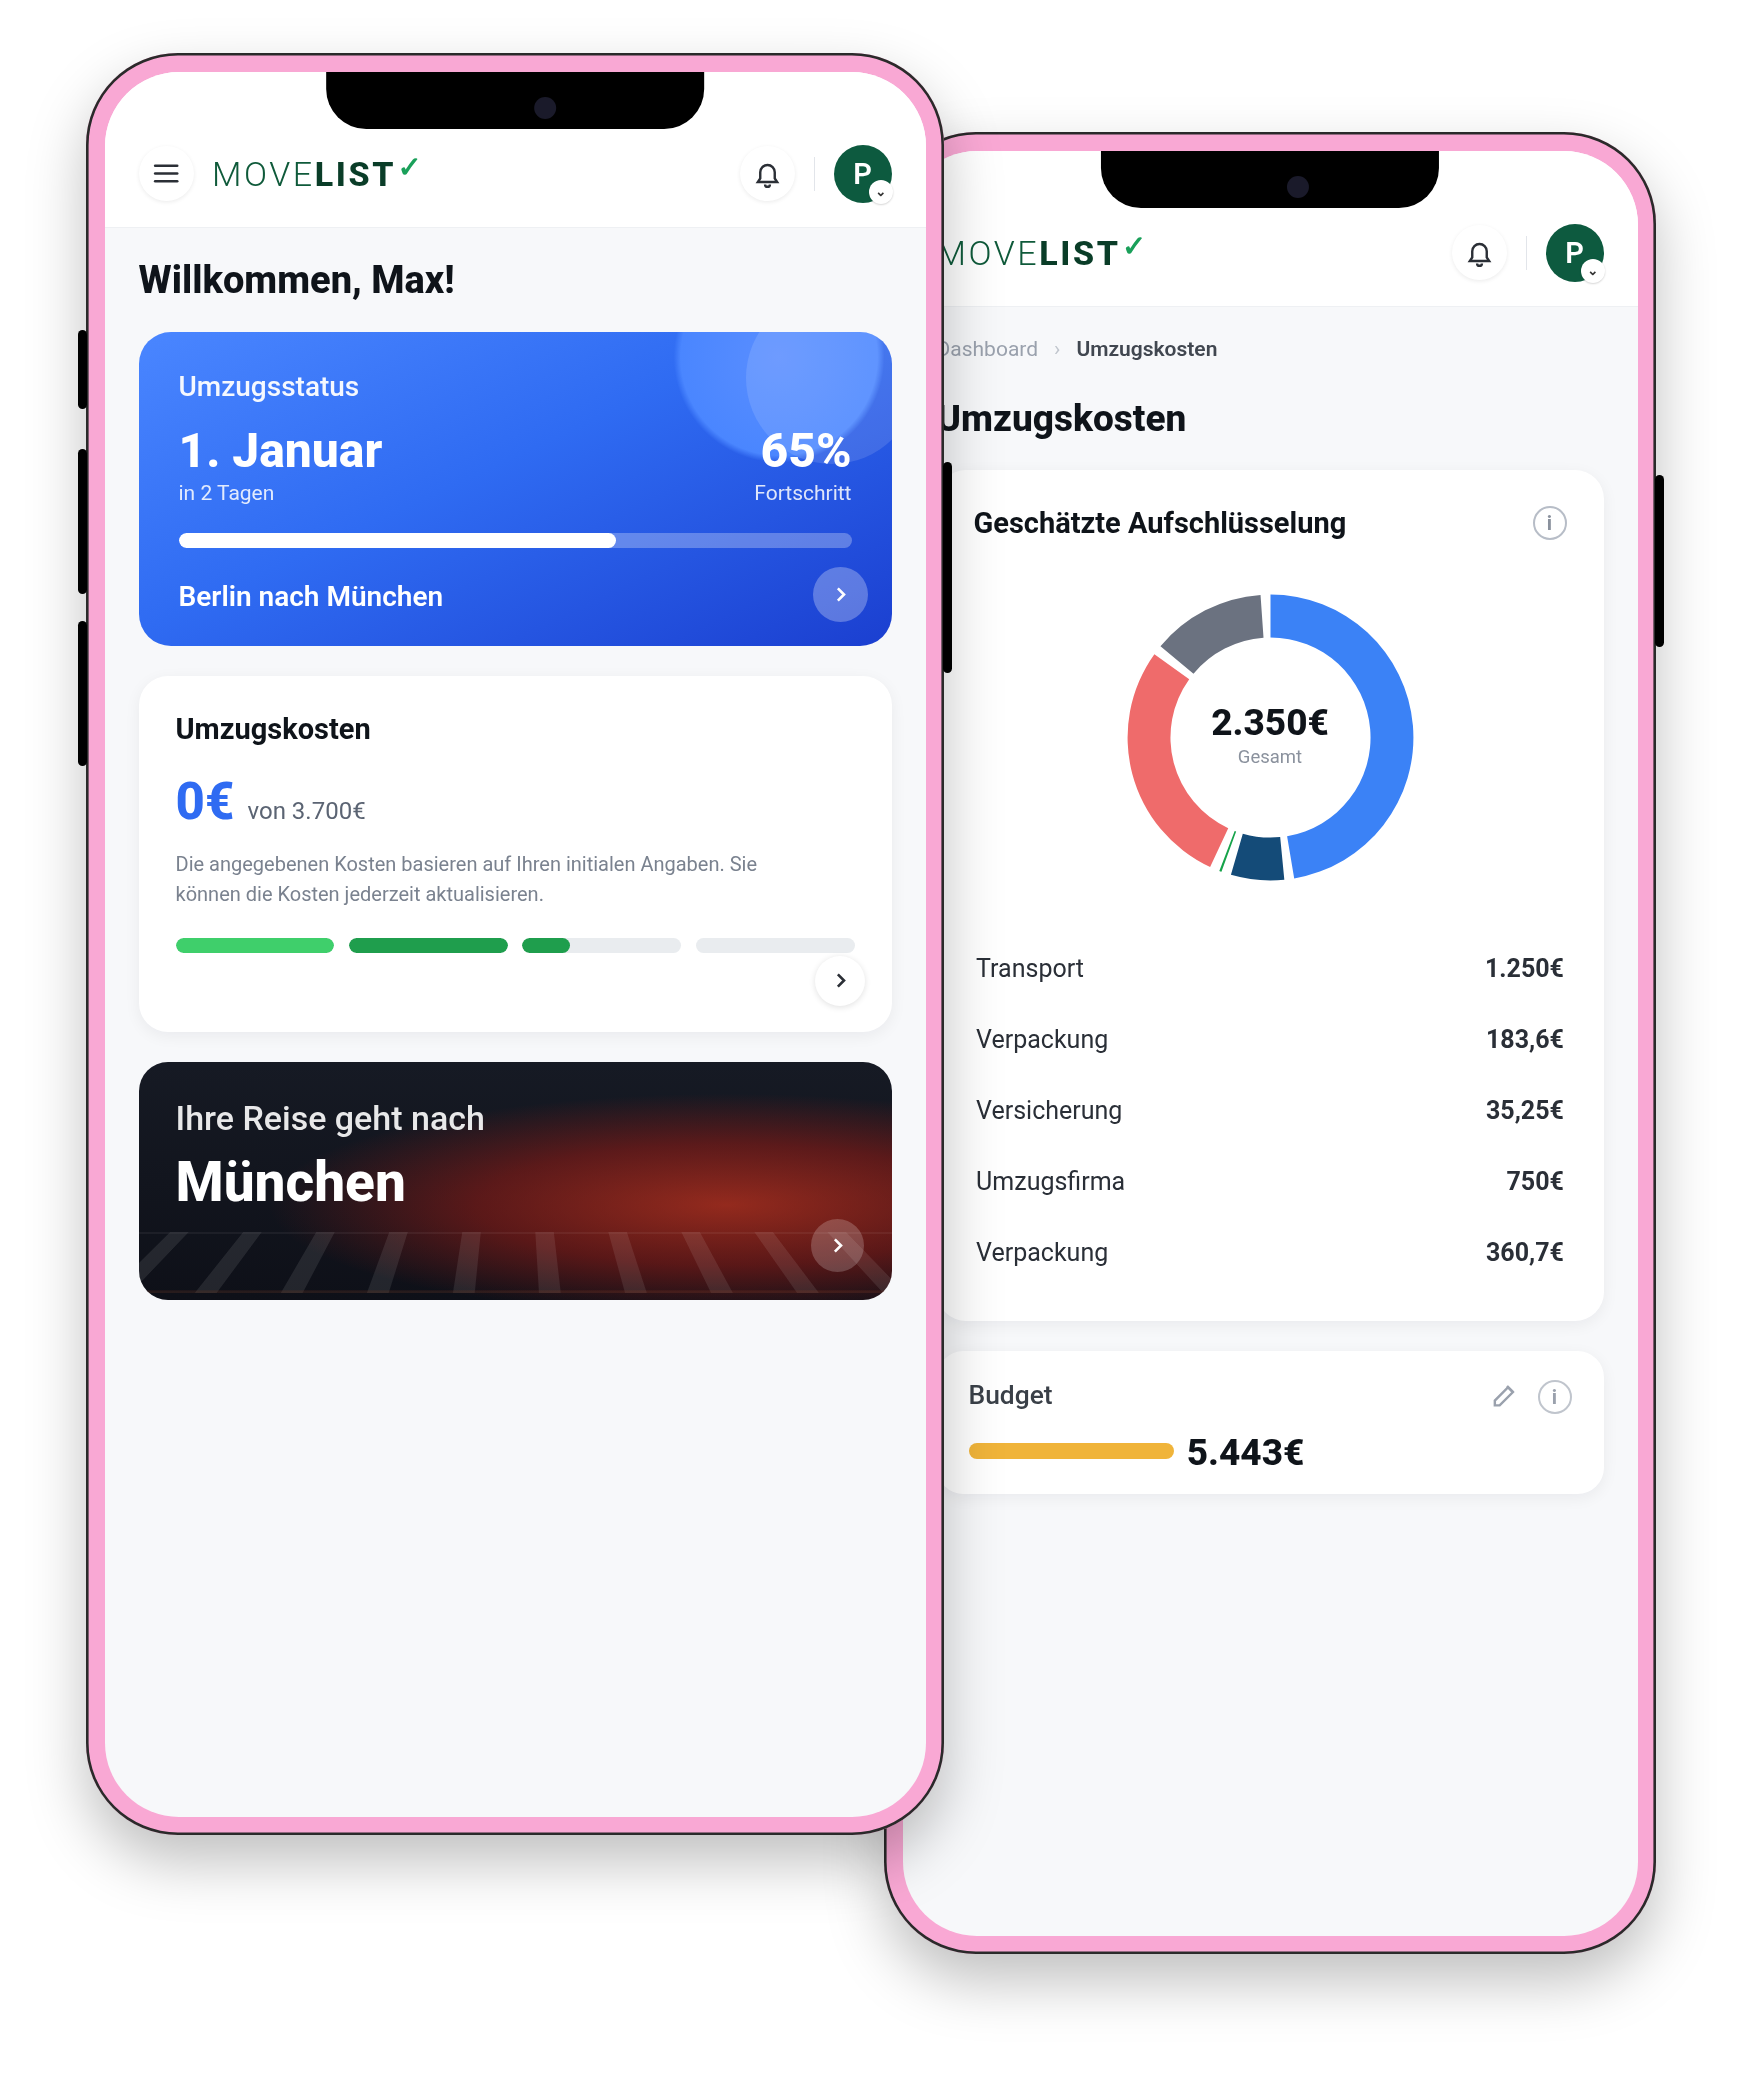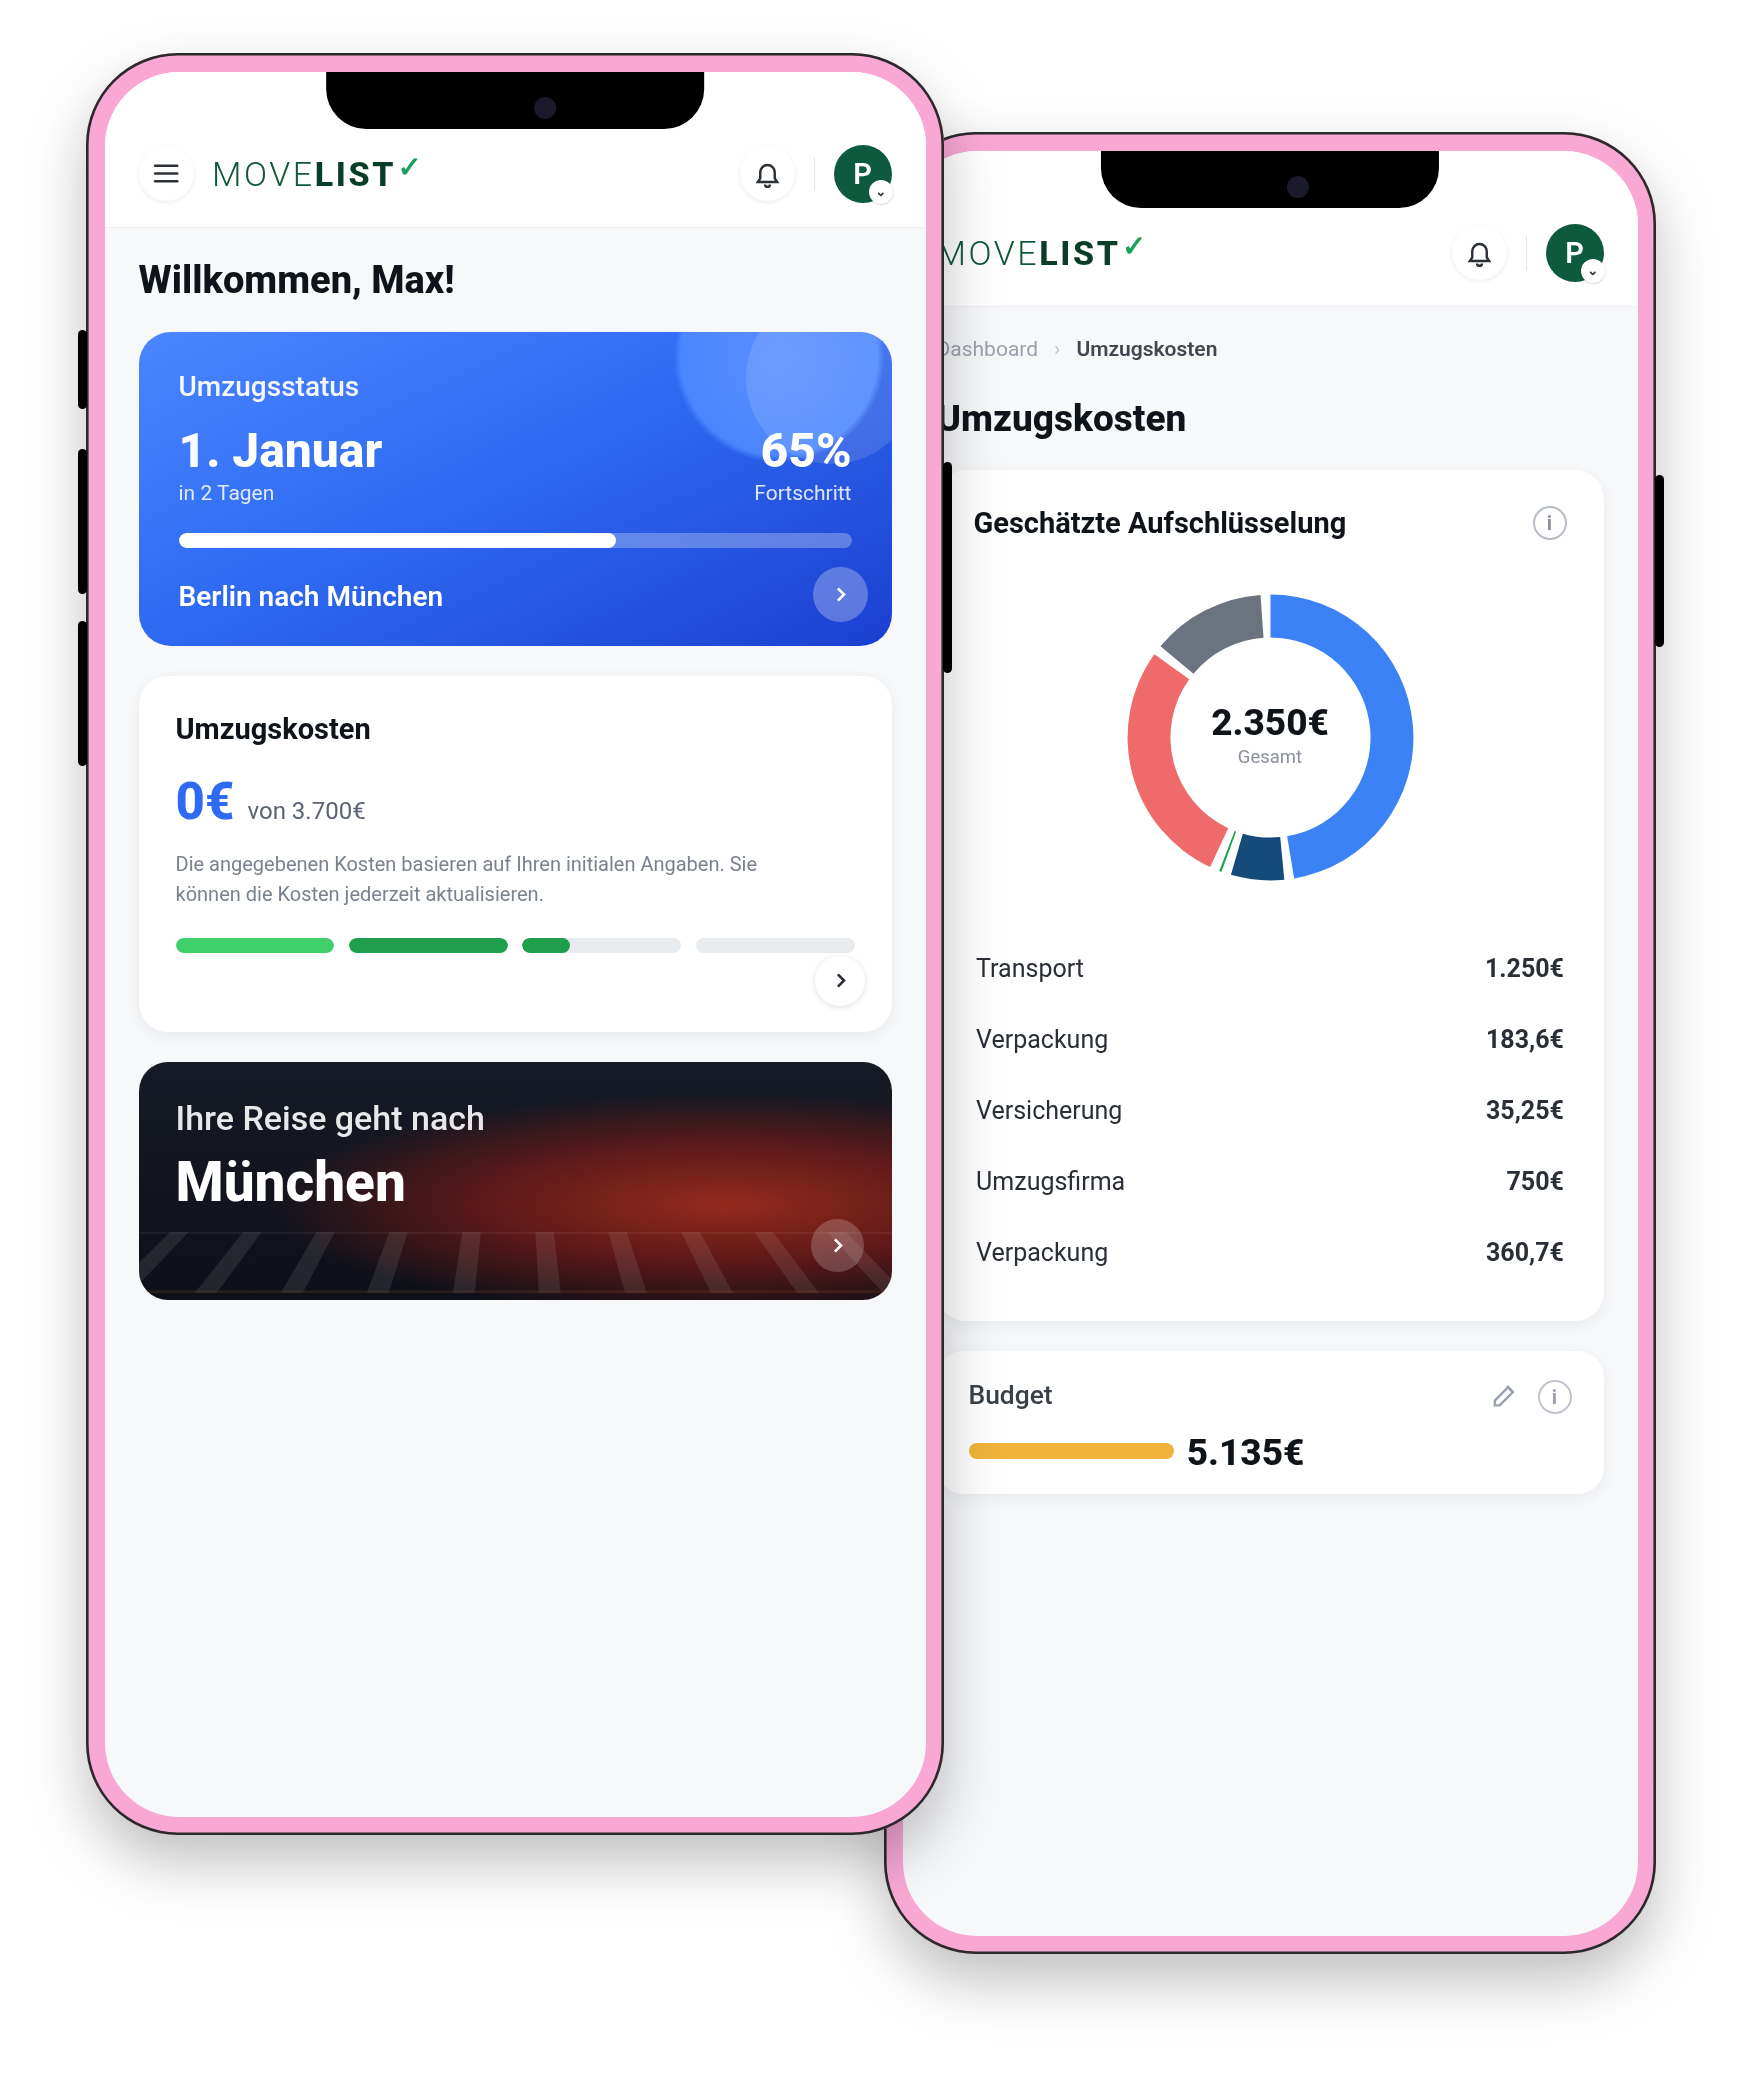--- a/index.html
+++ b/index.html
@@ -349,21 +349,21 @@
           <div class="budget-actions">
             <svg class="ghost-ico" width="29" height="29" viewBox="0 0 24 24" fill="none" stroke="currentColor" stroke-width="2">
                 <path d="M4 21h4l11-11-4-4L4 17v4z"></path>
                 <path d="M14 5l5 5"></path>
               </svg>
             <div class="info-ico ghost-ico" style="border-color:#c0c5cd;">i</div>
           </div>
         </div>
         <div style="display:flex; align-items:center; gap:13.2px;">
           <div class="budget-bar"></div>
-          <div class="budget-amount">5.135€</div>
+          <div class="budget-amount">5.443€</div>
         </div>
       </div>
     </div>
   </div>
 </div>
 
 <div class="phone phone-front">
   <div class="side-btn" style="left:-8px; top:277px; width:9.2px; height:79px;"></div>
   <div class="side-btn" style="left:-8px; top:396px; width:9.2px; height:145px;"></div>
   <div class="side-btn" style="left:-8px; top:568px; width:9.2px; height:145px;"></div>

